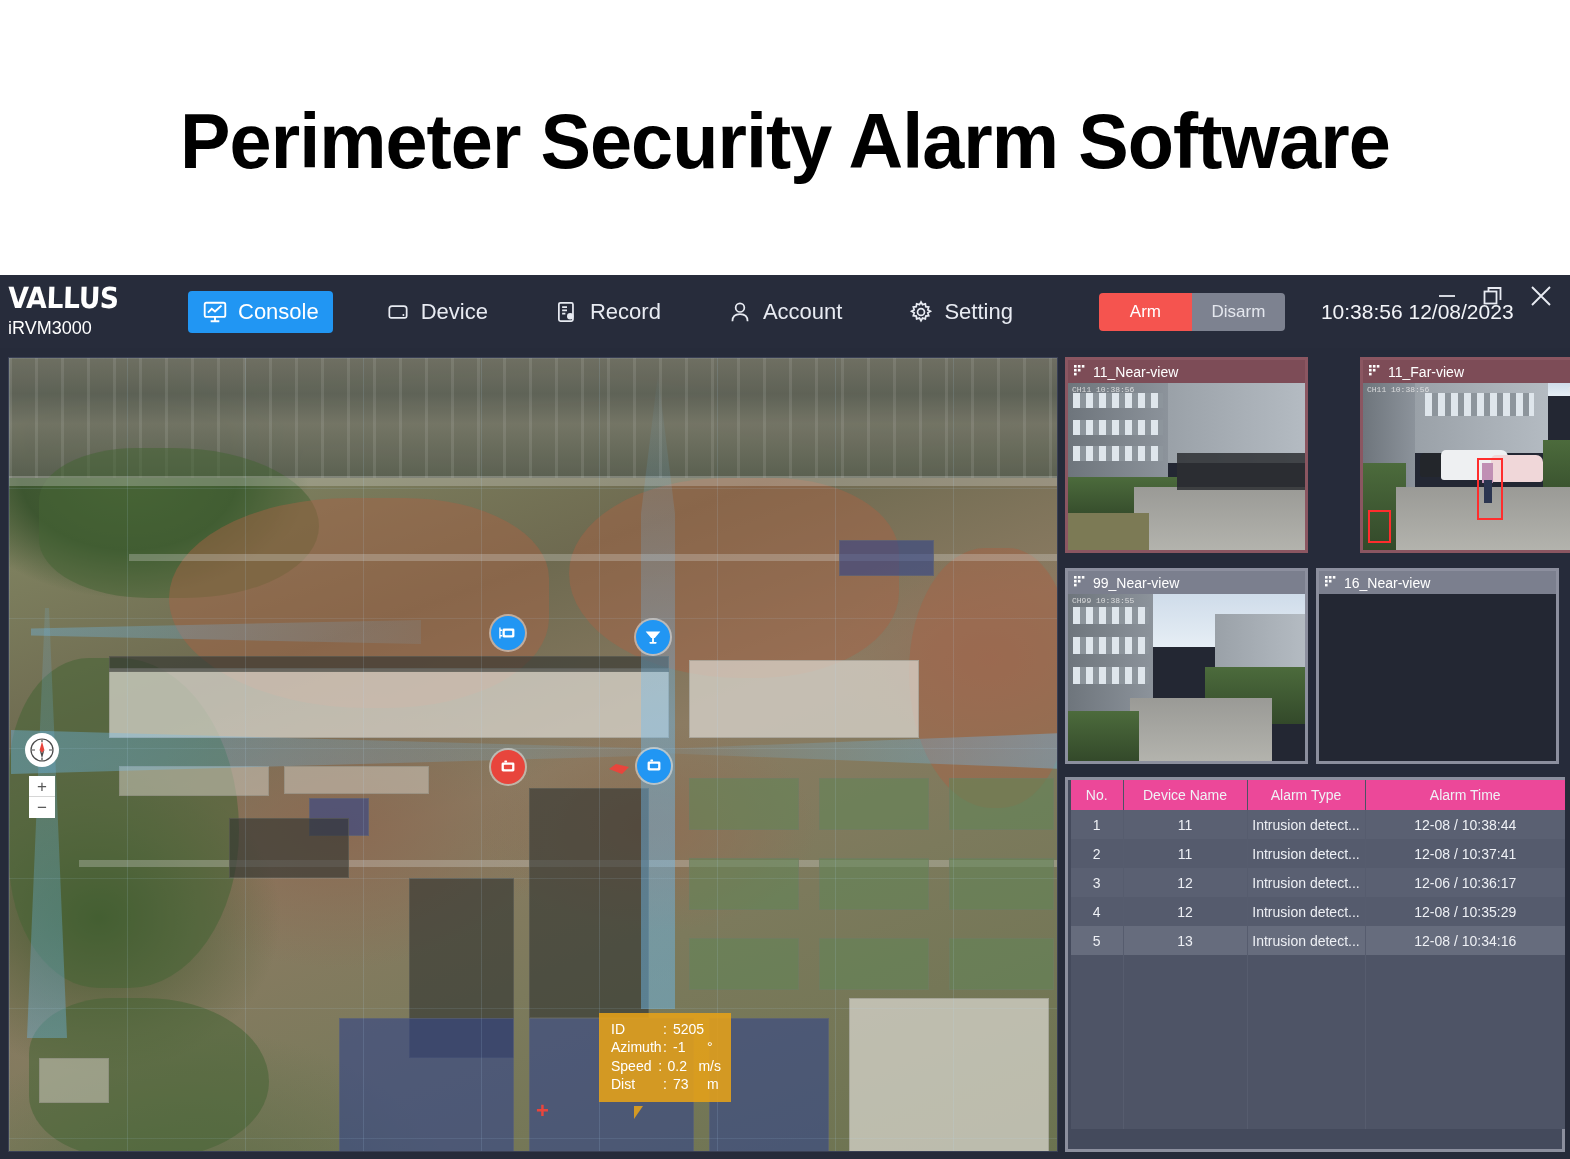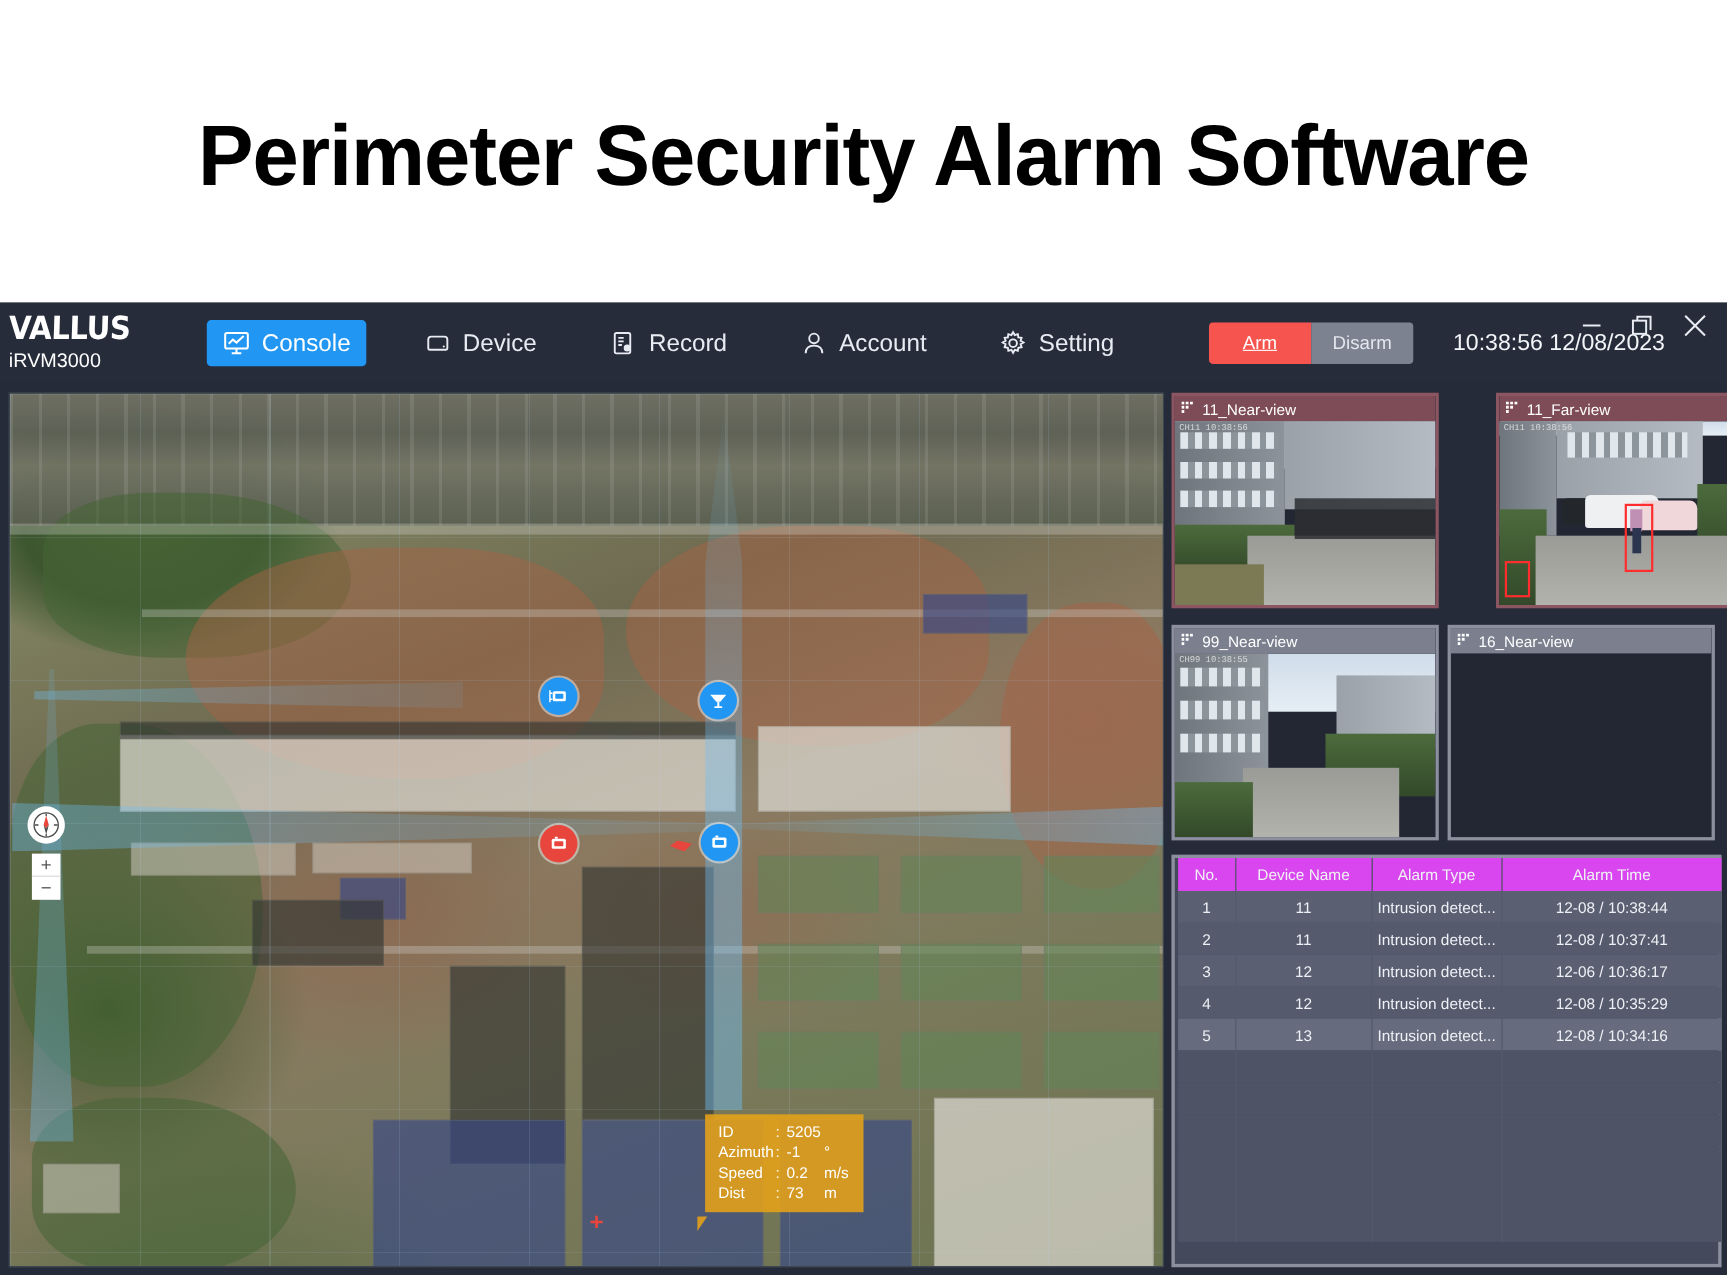--- a/index.html
+++ b/index.html
@@ -69,21 +69,21 @@
   
   .armgroup {
     display: flex; margin-left: 34px;
     border-radius: 4px; overflow: hidden;
     height: 38px; width: 186px;
   }
   .arm-btn {
     flex: 1; display: flex; align-items: center; justify-content: center;
     font-size: 17px; cursor: pointer;
   }
-  .arm-on  { background: #f5544f; color: #ffffff; text-decoration: underline; }
+  .arm-on  { background: #f5544f; color: #ffffff; }
   .arm-off { background: #7d8290; color: #e4e7ee; }
 
   .clock {
     margin-left: 36px; color: #f2f4f8;
     font-size: 21px; white-space: nowrap;
   }
 
   .wincontrols {
     position: absolute; right: 14px; top: 6px;
     display: flex; align-items: center; gap: 20px;
@@ -198,22 +198,22 @@
     line-height: 1;
   }
   .target-blip {
     position: absolute; width: 20px; height: 10px;
     background: #e8453c;
     clip-path: polygon(0% 50%, 35% 0%, 100% 30%, 65% 100%);
   }
 
   
   .info-box {
-    position: absolute; left: 632px; top: 655px;
-    width: 144px; padding: 7px 10px 8px 12px;
+    position: absolute; left: 590px; top: 655px;
+    width: 132px; padding: 7px 10px 8px 12px;
     background: rgba(230,162,24,0.88);
     color: #ffffff; font-size: 14px; line-height: 1.32;
     white-space: nowrap;
   }
   .info-box .row { display: flex; }
   .info-box .k { width: 52px; }
   .info-box .c { width: 10px; }
   .info-box .v { width: 34px; }
   .info-box .u { }
   .info-tail {
@@ -295,21 +295,21 @@
     width: 500px; height: 375px;
     border: 3px solid #8c8f9e;
     background: #444a5c;
   }
   .alarm-head {
     height: 26px; display: flex; align-items: center; gap: 7px; padding-left: 7px;
     background: #7b7f8e; color: #fff; font-size: 14px;
   }
   .alarm-table { width: 100%; border-collapse: collapse; table-layout: fixed; }
   .alarm-table th {
-    background: #d946ef; color: #f0f2f6; font-size: 14px; font-weight: normal;
+    background: #ec4899; color: #f0f2f6; font-size: 14px; font-weight: normal;
     height: 30px; border-right: 1px solid #4c5264; text-align: center;
   }
   .alarm-table th:last-child { border-right: none; }
   .alarm-table td {
     color: #eef0f5; font-size: 14px; height: 29px; text-align: center;
     border-right: 1px solid #565c6e; background: #5a6072;
   }
   .alarm-table td:last-child { border-right: none; }
   .alarm-table tr.alt td { background: #555b6d; }
   .alarm-table tr.sel td { background: #666c7d; }

